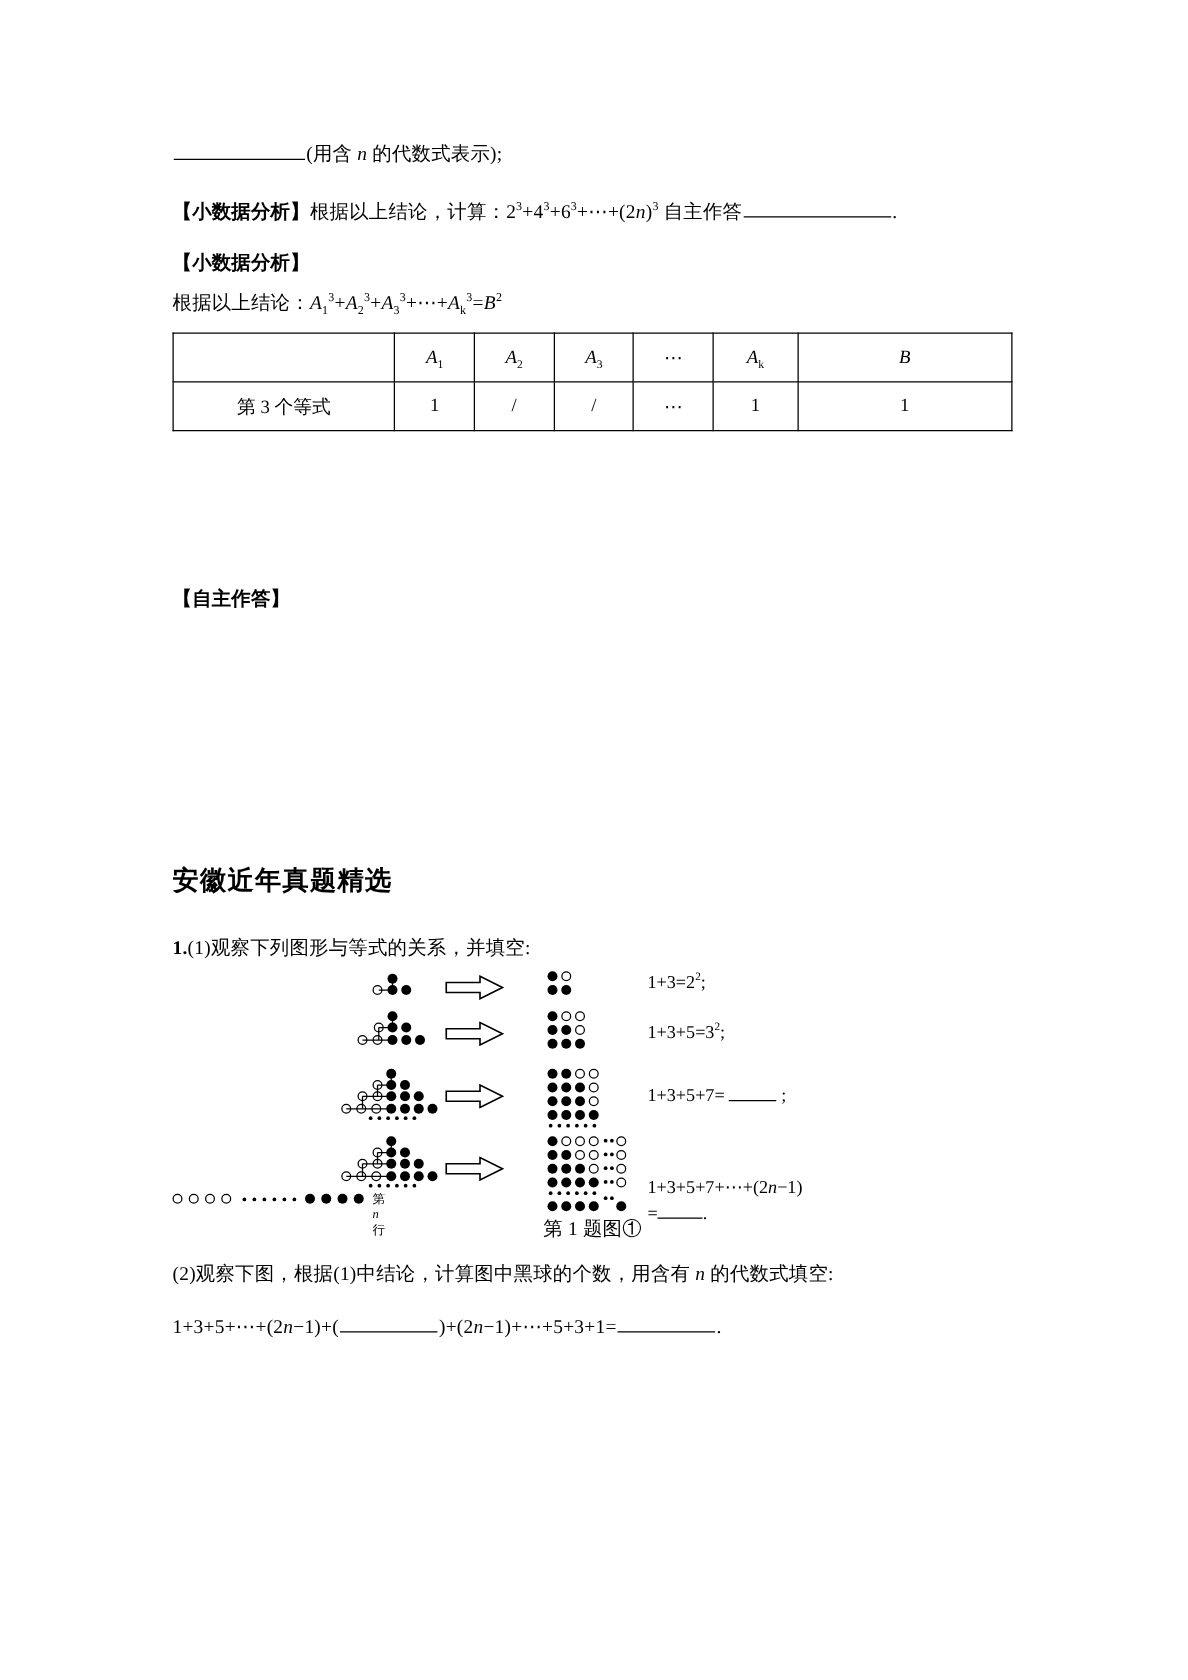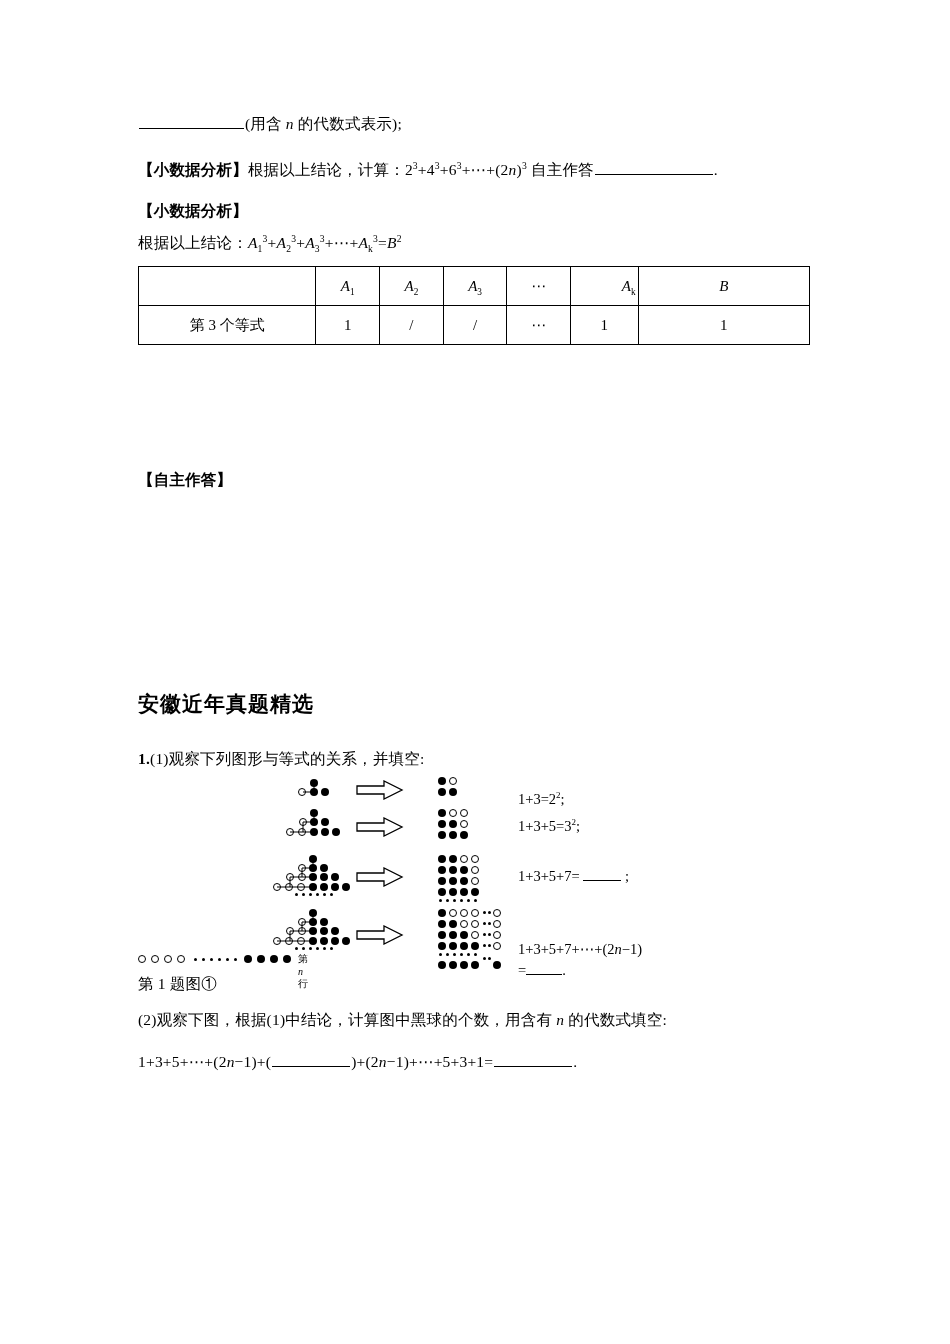--- a/index.html
+++ b/index.html
@@ -55,21 +55,21 @@
   
   #row-blank-note   { position: absolute; left: 0;  top: 112px; }
   #row-expand       { position: absolute; left: 0;  top: 158px; }
   #row-smalldata    { position: absolute; left: 0;  top: 199px; }
   #row-structure    { position: absolute; left: 0;  top: 231px; }
   #table-wrap       { position: absolute; left: 0;  top: 266px; width: 672px; }
   #row-selfanswer   { position: absolute; left: 0;  top: 468px; }
   #section-title    { position: absolute; left: 0;  top: 690px; }
   #row-q1           { position: absolute; left: 0;  top: 747px; }
   #figure1          { position: absolute; left: 0;  top: 775px; width: 672px; height: 190px;}
-  #fig-caption      { position: absolute; left: 0;  top: 972px; width: 672px; }
+  #fig-caption      { position: absolute; left: 0;  top: 972px; width: 672px; text-align: center;}
   #row-q2           { position: absolute; left: 0;  top: 1008px; }
   #row-eq2          { position: absolute; left: 0;  top: 1050px; }
 
   #section-title .title-text {
     font-weight: bold;
     font-size: 21px;
     font-family: "DejaVu Sans", "Liberation Sans", sans-serif;
     letter-spacing: 1px;
   }
 
@@ -82,21 +82,21 @@
   table.data th, table.data td {
     border: 1px solid #000;
     text-align: center;
     height: 38px;
     padding: 0 2px;
     font-weight: normal;
   }
   table.data .col-label { width: 184px; }
   table.data .col-a     { width: 62px; }
   table.data .col-dots  { width: 62px; }
-  table.data .col-ak    { width: 66px; text-align: right; }
+  table.data .col-ak    { width: 66px; }
   table.data .col-b     { width: 178px; }
   table.data .hdr-sym { font-style: italic; font-size: 15px; }
 
   
   .fig-row {
     position: absolute;
     left: 0;
     width: 672px;
     height: 46px;
   }
@@ -206,21 +206,21 @@
         <polygon points="1,6 28,6 28,1 46,10 28,19 28,14 1,14" fill="#fff" stroke="#000" stroke-width="1.3"></polygon>
       </svg>
 
       <div class="grid" style="left:300px; top:2px;">
         <div class="dot f" style="left:0px;  top:0px;"></div>
         <div class="dot o" style="left:11px; top:0px;"></div>
         <div class="dot f" style="left:0px;  top:11px;"></div>
         <div class="dot f" style="left:11px; top:11px;"></div>
       </div>
 
-      <div class="eqtxt" style="left:380px; top:16px;">1+3=2<sup>2</sup>;</div>
+      <div class="eqtxt" style="left:380px; top:3px;">1+3=2<sup>2</sup>;</div>
     </div>
 
     <div class="fig-row" style="top:34px;">
       <div class="tri" style="left:148px; top:0px;">
         <div class="dot f" style="left:24px; top:0px;"></div>
         <div class="dot o" style="left:13px; top:9px;"></div>
         <div class="dot f" style="left:24px; top:9px;"></div>
         <div class="dot f" style="left:35px; top:9px;"></div>
         <div class="dot o" style="left:0px;  top:19px;"></div>
         <div class="dot o" style="left:12px; top:19px;"></div>

